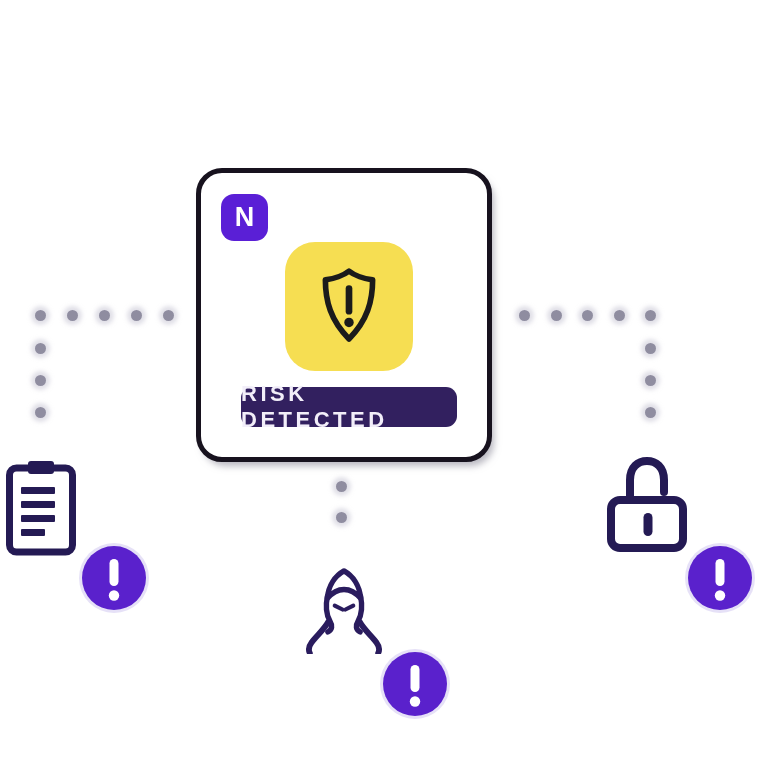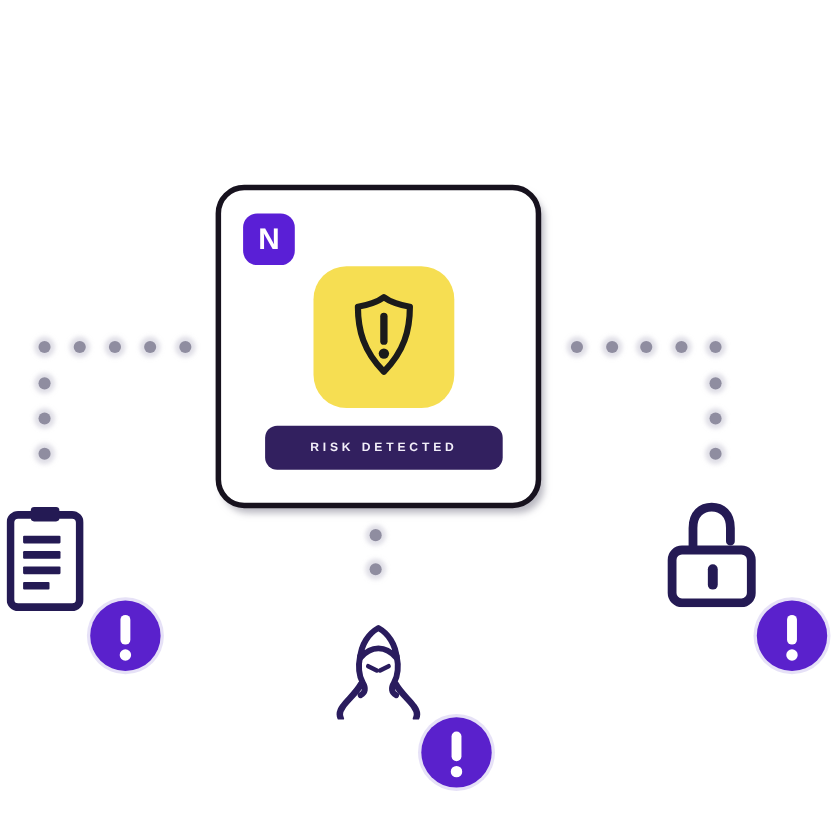--- a/index.html
+++ b/index.html
@@ -21,21 +21,21 @@
   }
   .tile{
     position:absolute;left:84px;top:69px;width:128px;height:129px;
     background:#f6de52;border-radius:30px;
     display:flex;align-items:center;justify-content:center;
   }
   .badge{
     position:absolute;left:40px;top:214px;width:216px;height:40px;
     background:#32205f;border-radius:11px;
     display:flex;align-items:center;justify-content:center;
-    color:#f2eef9;font-size:11px;font-weight:700;letter-spacing:3.5px;
+    color:#f2eef9;font-size:22px;font-weight:700;letter-spacing:3.5px;
   }
   
   .dot{
     position:absolute;width:11px;height:11px;border-radius:50%;
     background:#8f8da0;box-shadow:0 0 4px 4px rgba(198,196,211,.55);
   }
   
   .icon-abs{position:absolute;}
   
   .alert{

